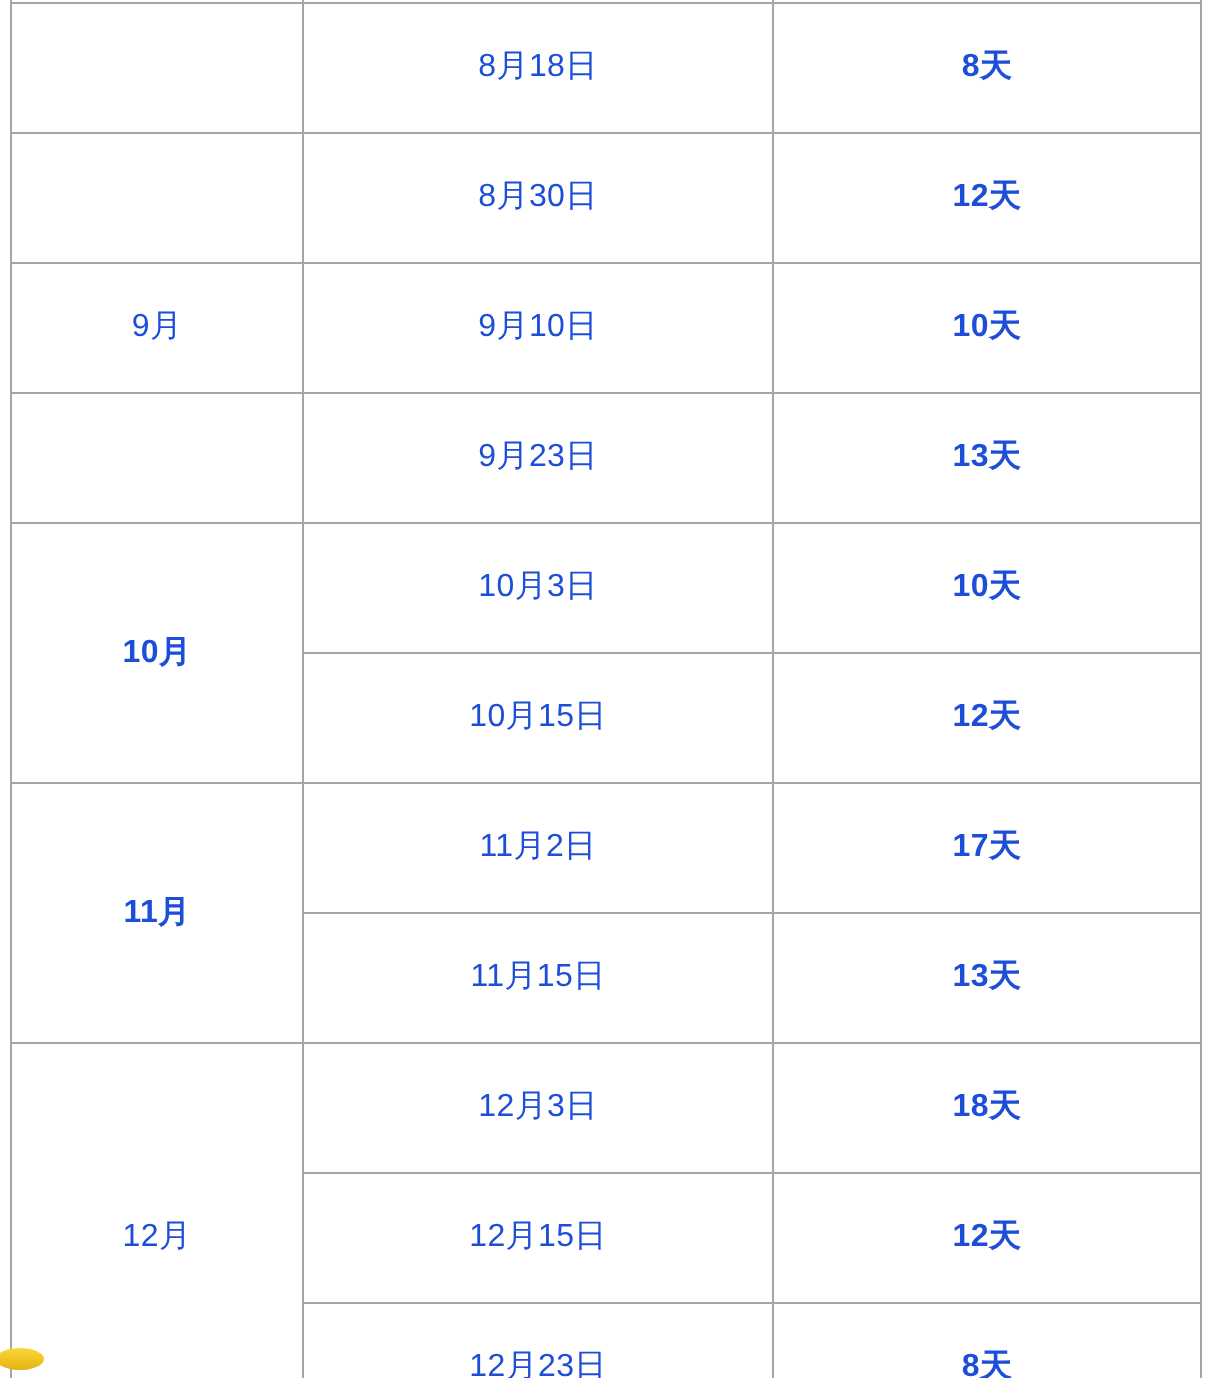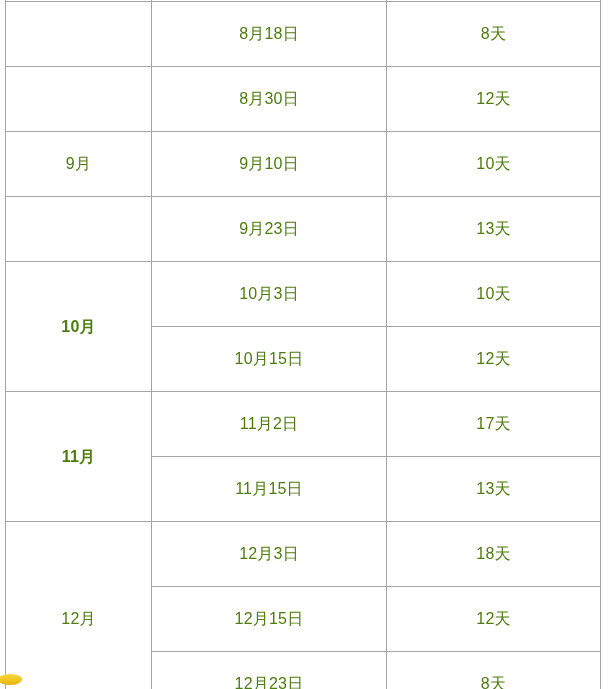--- a/index.html
+++ b/index.html
@@ -26,31 +26,31 @@
     border-collapse: collapse;
     table-layout: fixed;
     width: 592px;
   }
 
   table.schedule-table td {
     border: 1px solid #a3a5a8;
     height: 64px;
     text-align: center;
     vertical-align: middle;
-    color: #4d7c0f;
+    color: #1d4ed8;
     font-size: 16px;
     line-height: 1.2;
     padding: 0;
     background: #ffffff;
     letter-spacing: 0.2px;
   }
 
   td.col-month   { width: 145px; }
   td.col-date    { width: 234px; }
-  td.col-days    { width: 213px; }
+  td.col-days    { width: 213px; font-weight: bold; }
 
   td.merged-month {
     vertical-align: middle;
   }
   td.merged-2 { vertical-align: top; padding-top: 24px; font-weight: bold; }
   td.merged-3 { vertical-align: top; padding-top: 24px; }
 
   
   #highlighter-mark {
     position: absolute;

